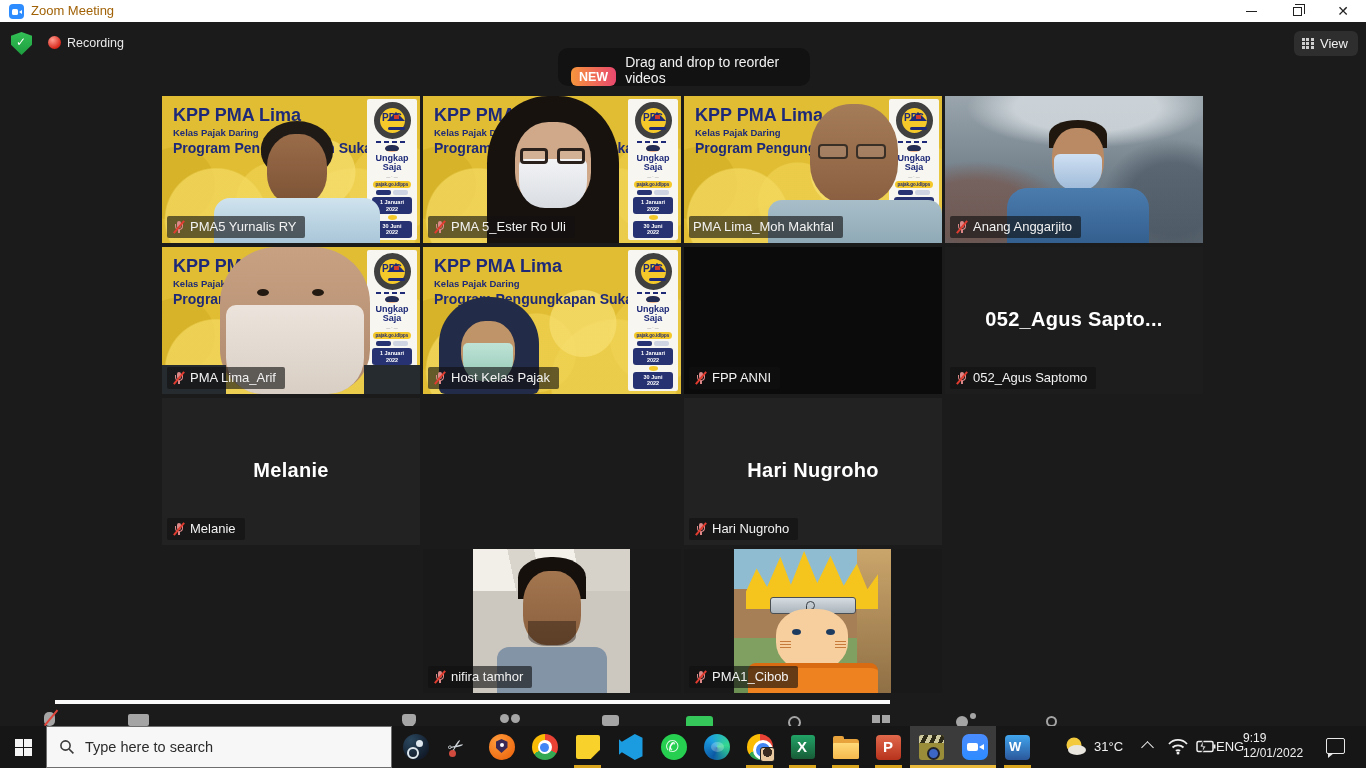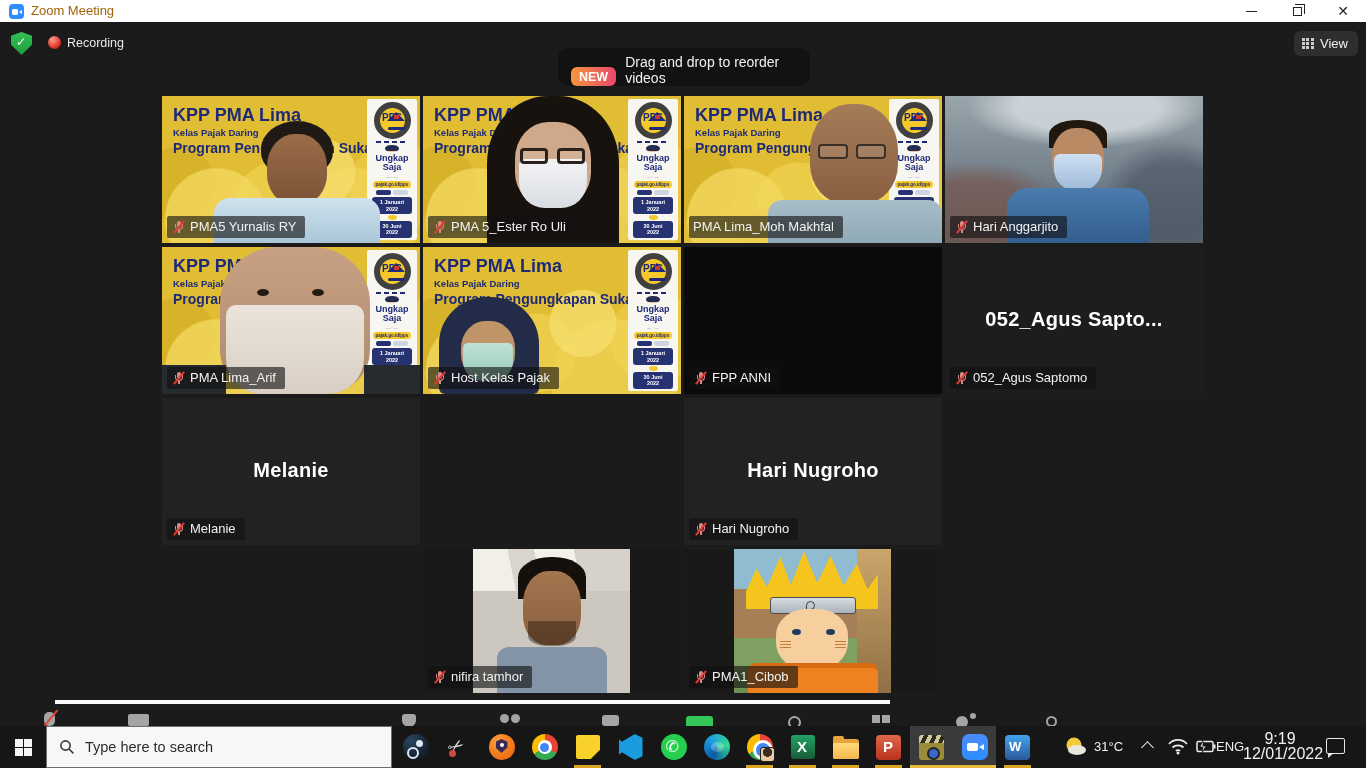--- a/index.html
+++ b/index.html
@@ -237,21 +237,21 @@
   .ic-mpc::after { content:''; position:absolute; left:8px; top:12px; width:9px; height:9px; border-radius:50%; background:#3b66c4; border:2px solid #20222c; }
   .ic-zoom { width:26px; height:26px; border-radius:7px; background:linear-gradient(#4a8cff,#2d8cff); }
   .ic-zoom::before { content:''; position:absolute; left:5px; top:9px; width:11px; height:8px; background:#fff; border-radius:2px; }
   .ic-zoom::after { content:''; position:absolute; left:17px; top:10px; width:0; height:0;
     border-right:5px solid #fff; border-top:3px solid transparent; border-bottom:3px solid transparent; }
   .ic-word { width:25px; height:25px; border-radius:4px; background:linear-gradient(#41a5ee,#2b579a); }
   .ic-word::before { content:'W'; position:absolute; left:4px; top:4.5px; color:#fff; font-weight:bold; font-size:13px; }
 
   
   .tray-txt { position:absolute; color:#f0f0f0; font-size:13px; }
-  #clockbox { position:absolute; left:1243px; top:5px; width:74px; text-align:center; color:#f0f0f0; font-size:16px; line-height:15px; }
+  #clockbox { position:absolute; left:1243px; top:5px; width:74px; text-align:left; color:#f0f0f0; font-size:12px; line-height:15px; }
   #notif-ic { position:absolute; left:1326px; top:12px; width:19px; height:16px; border:1.6px solid #e8e8e8; border-radius:2px; }
   #notif-ic::after { content:''; position:absolute; left:1px; bottom:-5px; width:0; height:0;
     border-top:5px solid #e8e8e8; border-right:6px solid transparent; }
   #chev { position:absolute; left:1143px; top:17px; width:9px; height:9px; border-left:1.8px solid #f0f0f0; border-top:1.8px solid #f0f0f0; transform:rotate(45deg); }
 </style>
 </head>
 <body>
 
 <div id="stage">
 
@@ -412,21 +412,21 @@
           <div class="a-mask"></div>
           <div class="a-body"></div>
       </div>
       <div class="name-tag">
         <span class="micoff">
             <span class="mbody"></span>
             <span class="marc"></span>
             <span class="mstem"></span>
             <span class="mslash"></span>
           </span>
-        <span>Hari Anggarjito</span>
+        <span>Anang Anggarjito</span>
       </div>
     </div>
 
     <div class="tile" style="left:162px;top:225px">
       <div class="kpp-slot">
           <div class="kpp-art">
         <div class="kpp-bg"></div>
         <div class="kpp-copy">
           <div class="kpp-title">KPP PMA Lima</div>
           <div class="kpp-sub">Kelas Pajak Daring</div>

